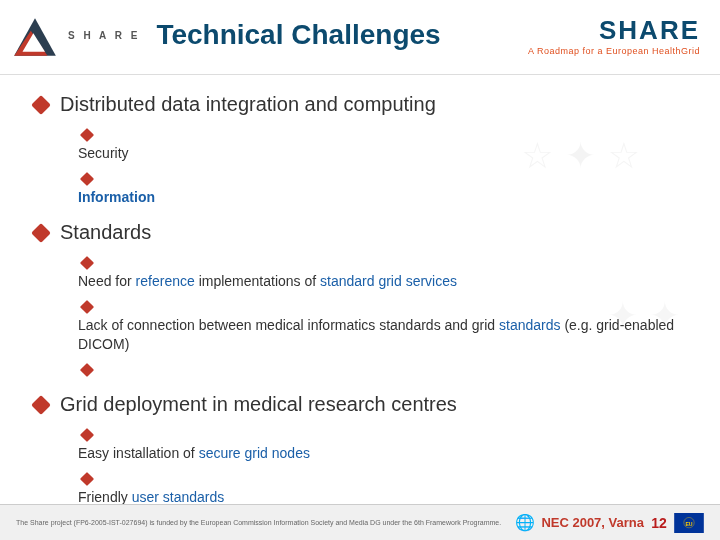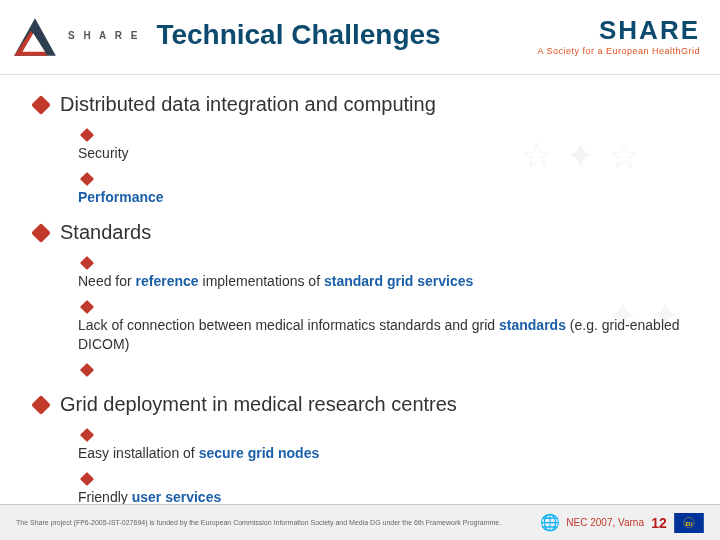--- a/index.html
+++ b/index.html
@@ -169,21 +169,21 @@
     }
 
     .sub-item-text {
       font-size: 14px;
       color: #333;
       line-height: 1.4;
     }
 
     .highlight-blue {
       color: #1a5fa8;
-      font-weight: bold;
+      font-weight: normal;
       text-align: center;
     }
 
     
     .footer {
       position: absolute;
       bottom: 0;
       left: 0;
       right: 0;
       background: #f0f0f0;
@@ -202,22 +202,22 @@
       line-height: 1.3;
     }
 
     .footer-center {
       display: flex;
       align-items: center;
       gap: 6px;
     }
 
     .footer-nec {
-      font-size: 10px;
-      font-weight: normal;
+      font-size: 13px;
+      font-weight: bold;
       color: #c0392b;
     }
 
     .footer-globe {
       font-size: 16px;
       color: #c0392b;
     }
 
     .footer-page {
       font-size: 14px;
@@ -247,21 +247,21 @@
     </svg>
     <div>
       <div class="share-text">S H A R E</div>
     </div>
   </div>
 
   <div class="header-title">Technical Challenges</div>
 
   <div class="share-logo-right">
     <div class="share-big">SHARE</div>
-    <div class="share-tagline">A Society for a European HealthGrid</div>
+    <div class="share-tagline">A Roadmap for a European HealthGrid</div>
   </div>
 </div>
 
 <div class="content">
 
   <div class="watermark">
     <span class="star">☆</span>
     <span class="star">✦</span>
     <span class="star">☆</span>
   </div>
@@ -283,21 +283,21 @@
         <div class="bullet-sub">
           <div class="diamond-sub"></div>
         </div>
         <div class="sub-item-text">Security</div>
       </div>
       <div class="sub-item">
         <div class="bullet-sub">
           <div class="diamond-sub"></div>
         </div>
         <div class="sub-item-text">
-          <span style="color:#1a5fa8; font-weight:bold;">Performance</span>
+          <span style="color:#1a5fa8; font-weight:bold;">Information</span>
         </div>
       </div>
     </div>
   </div>
 
   <div class="section">
     <div class="main-item">
       <div class="bullet-main">
         <div class="diamond-bullet"></div>
       </div>
@@ -342,21 +342,21 @@
         </div>
         <div class="sub-item-text">
           Easy installation of <span class="highlight-blue">secure grid nodes</span>
         </div>
       </div>
       <div class="sub-item">
         <div class="bullet-sub">
           <div class="diamond-sub"></div>
         </div>
         <div class="sub-item-text">
-          Friendly <span class="highlight-blue">user services</span>
+          Friendly <span class="highlight-blue">user standards</span>
         </div>
       </div>
     </div>
   </div>
 
 </div>
 
 <div class="footer">
   <div class="footer-text">The Share project (FP6-2005-IST-027694) is funded by the European Commission Information Society and Media DG under the 6th Framework Programme.</div>
 

